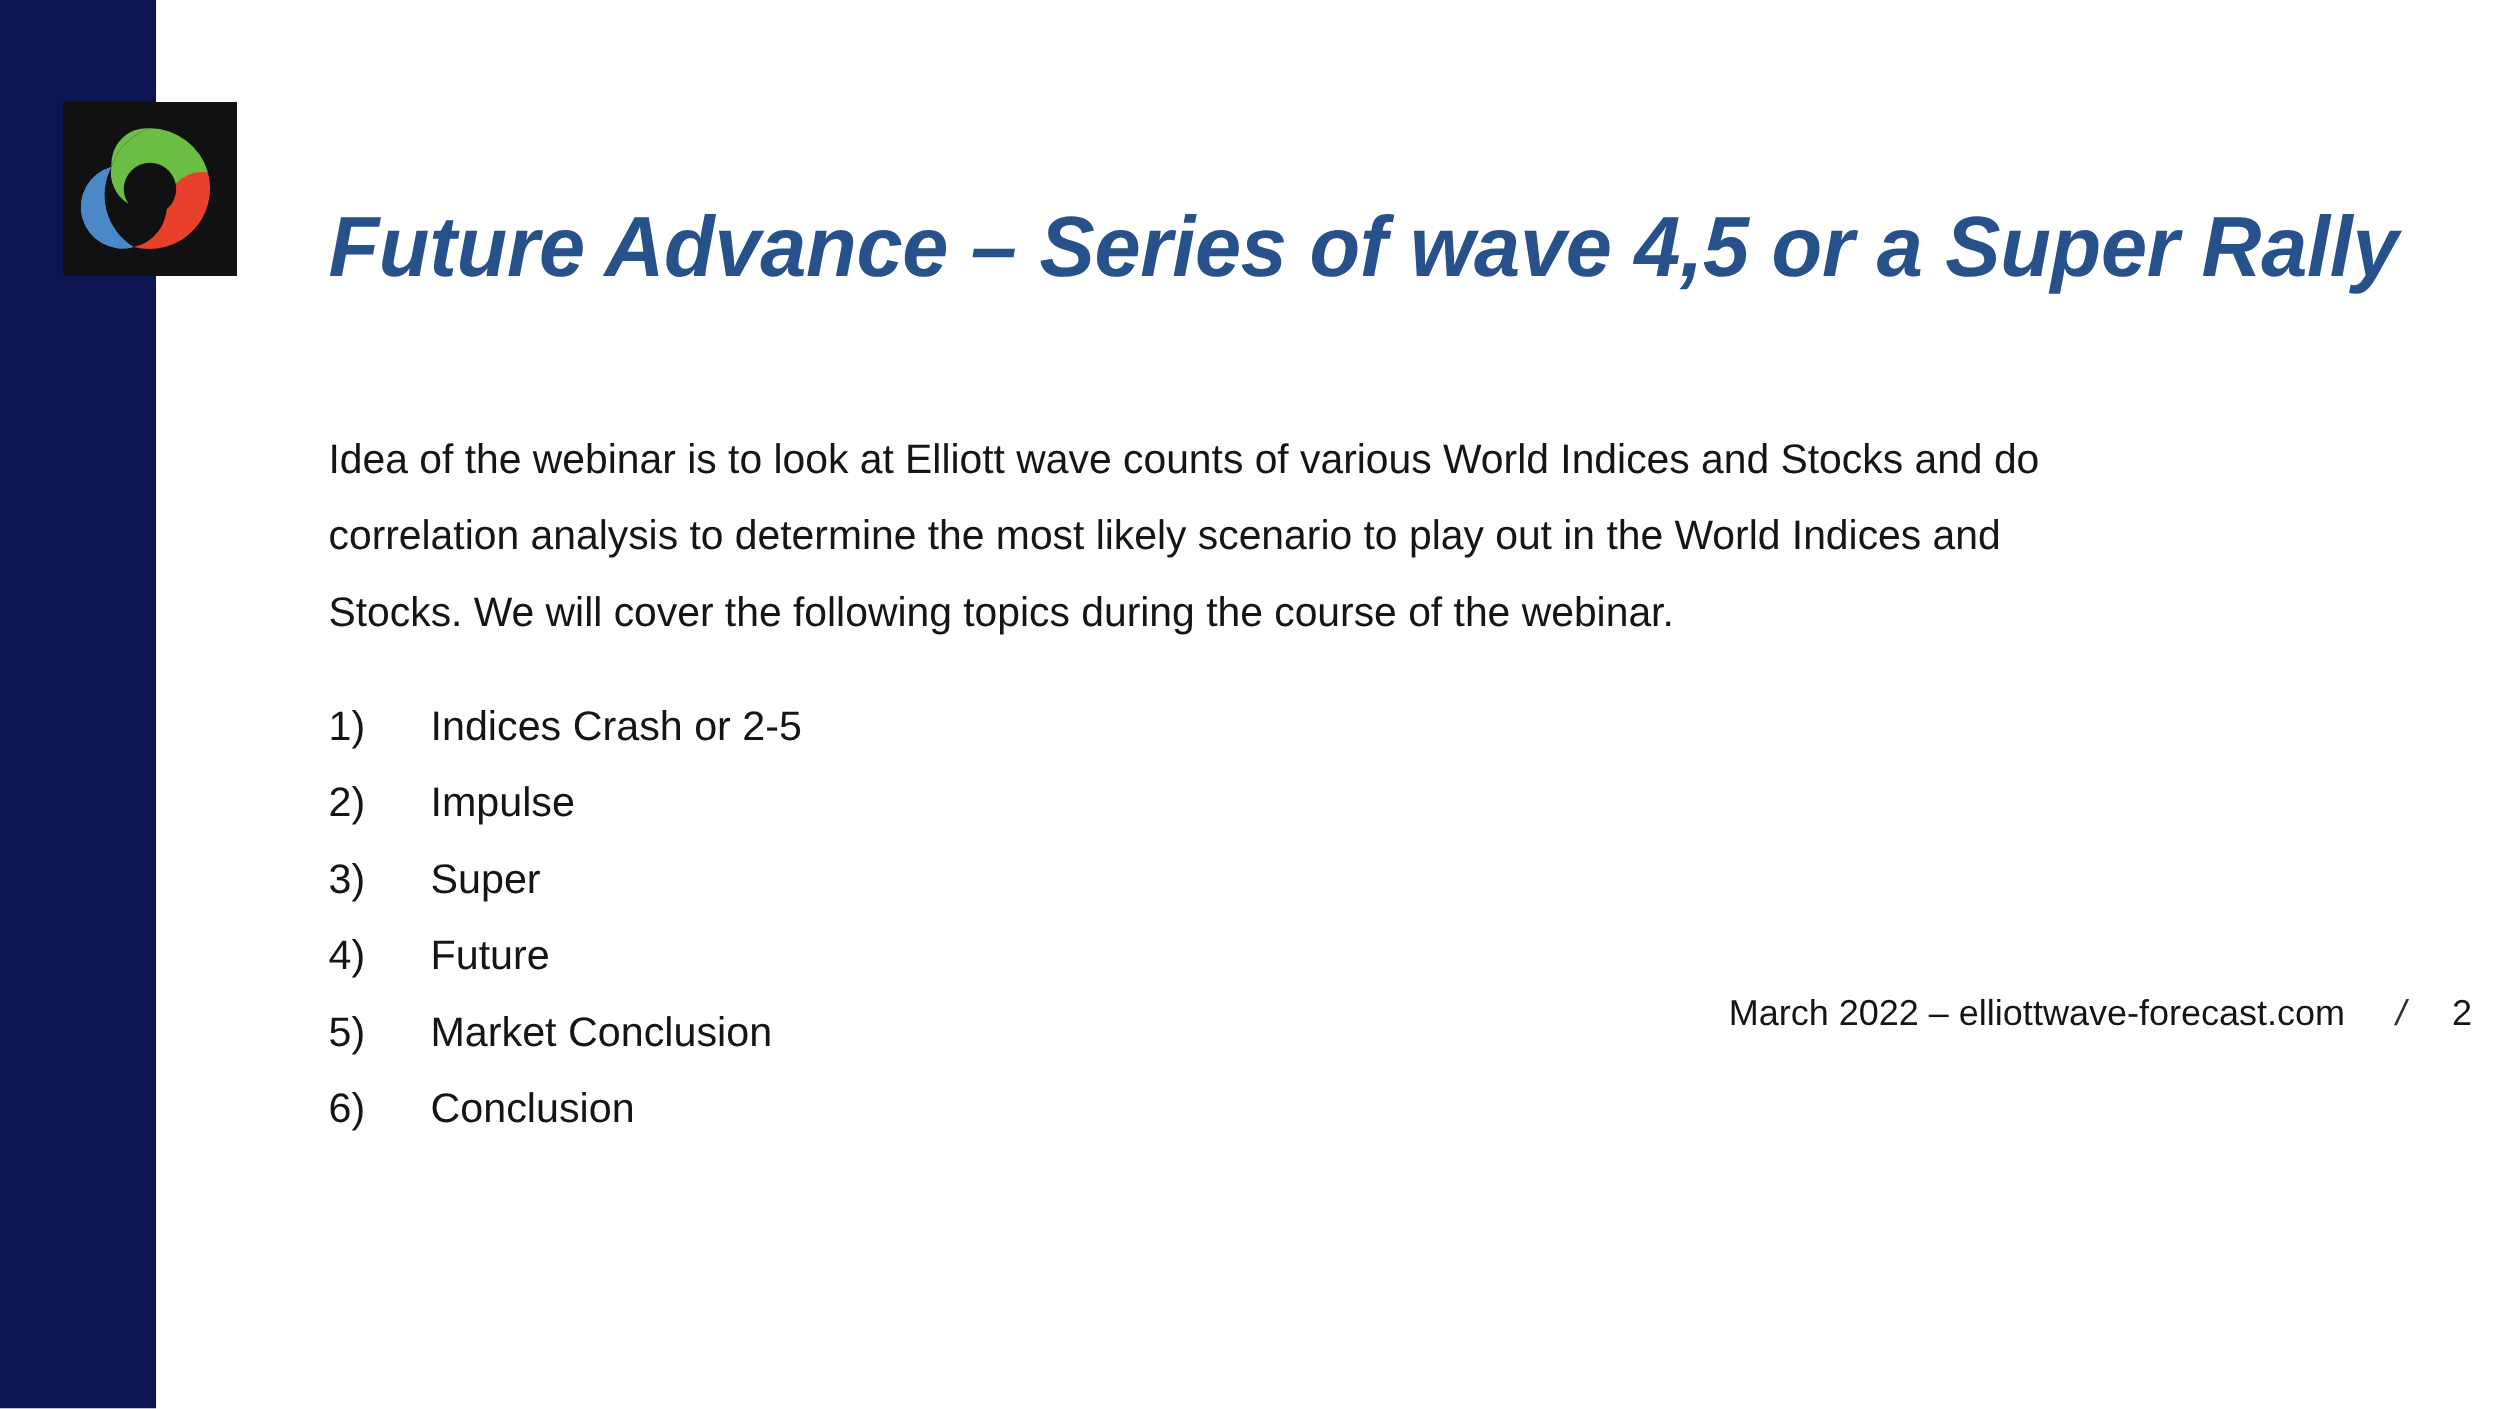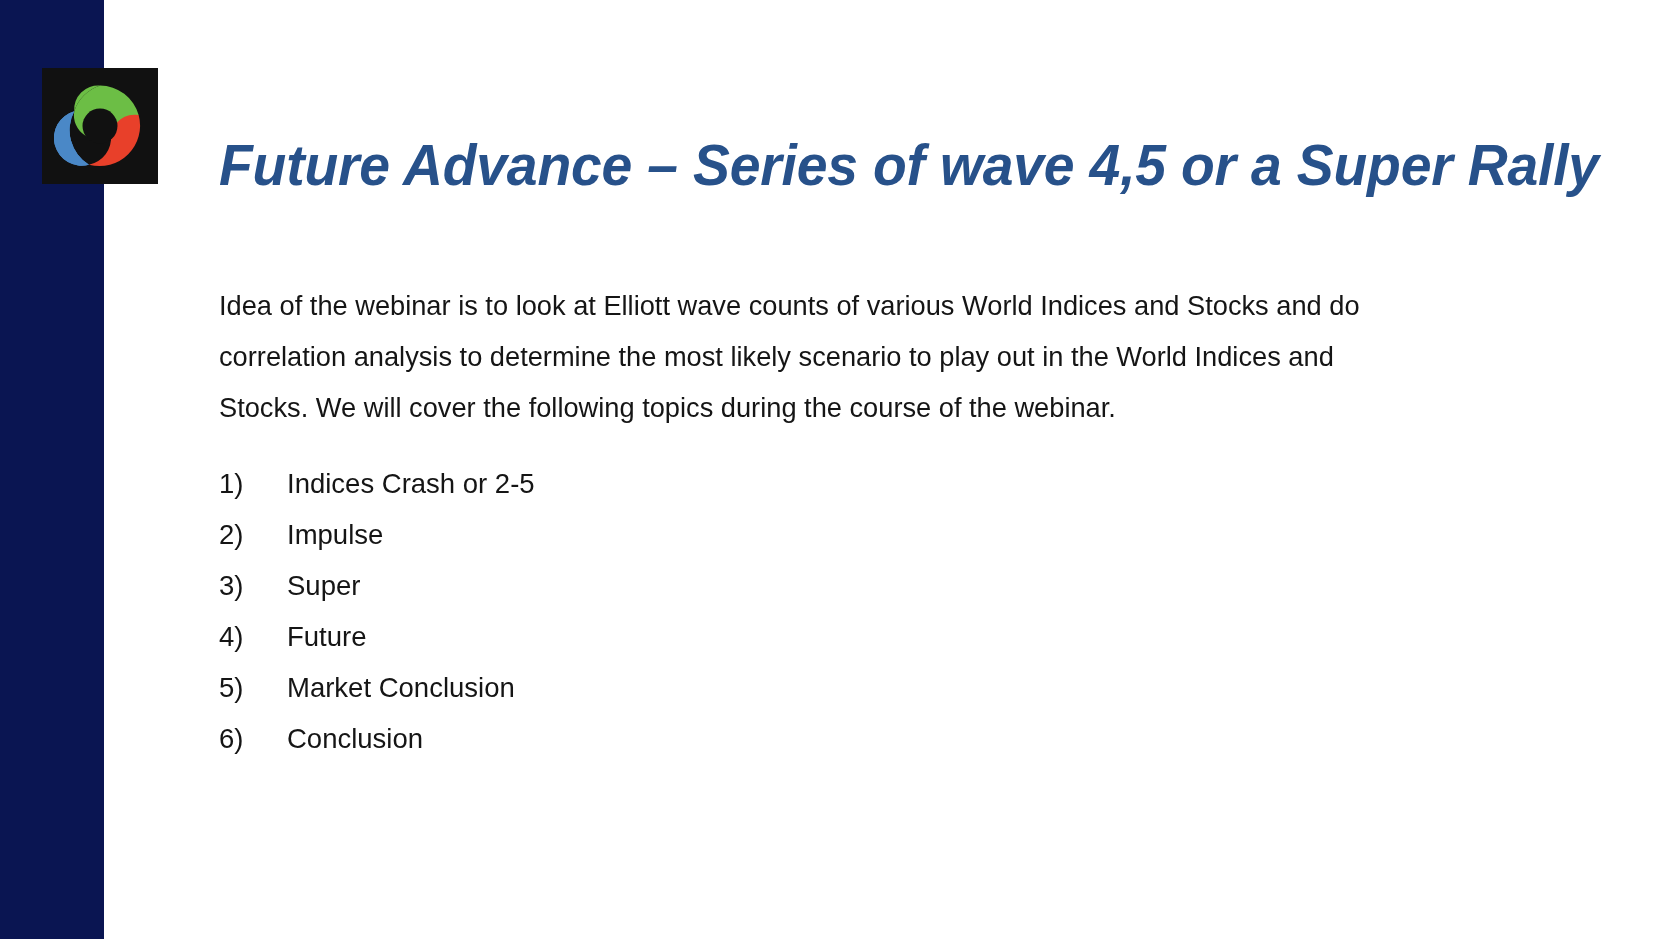--- a/index.html
+++ b/index.html
@@ -203,14 +203,19 @@
     <div class="topic-item">
       <span class="topic-marker">5)</span>
       <span class="topic-label">Market Conclusion</span>
     </div>
     <div class="topic-item">
       <span class="topic-marker">6)</span>
       <span class="topic-label">Conclusion</span>
     </div>
   </div>
 
+  <div class="slide-footer">
+    <span class="footer-credit">March 2022 – elliottwave-forecast.com</span>
+    <span class="footer-slash">/</span>
+    <span class="footer-pagenum">2</span>
+  </div>
 
 </div>
 
 </body></html>

